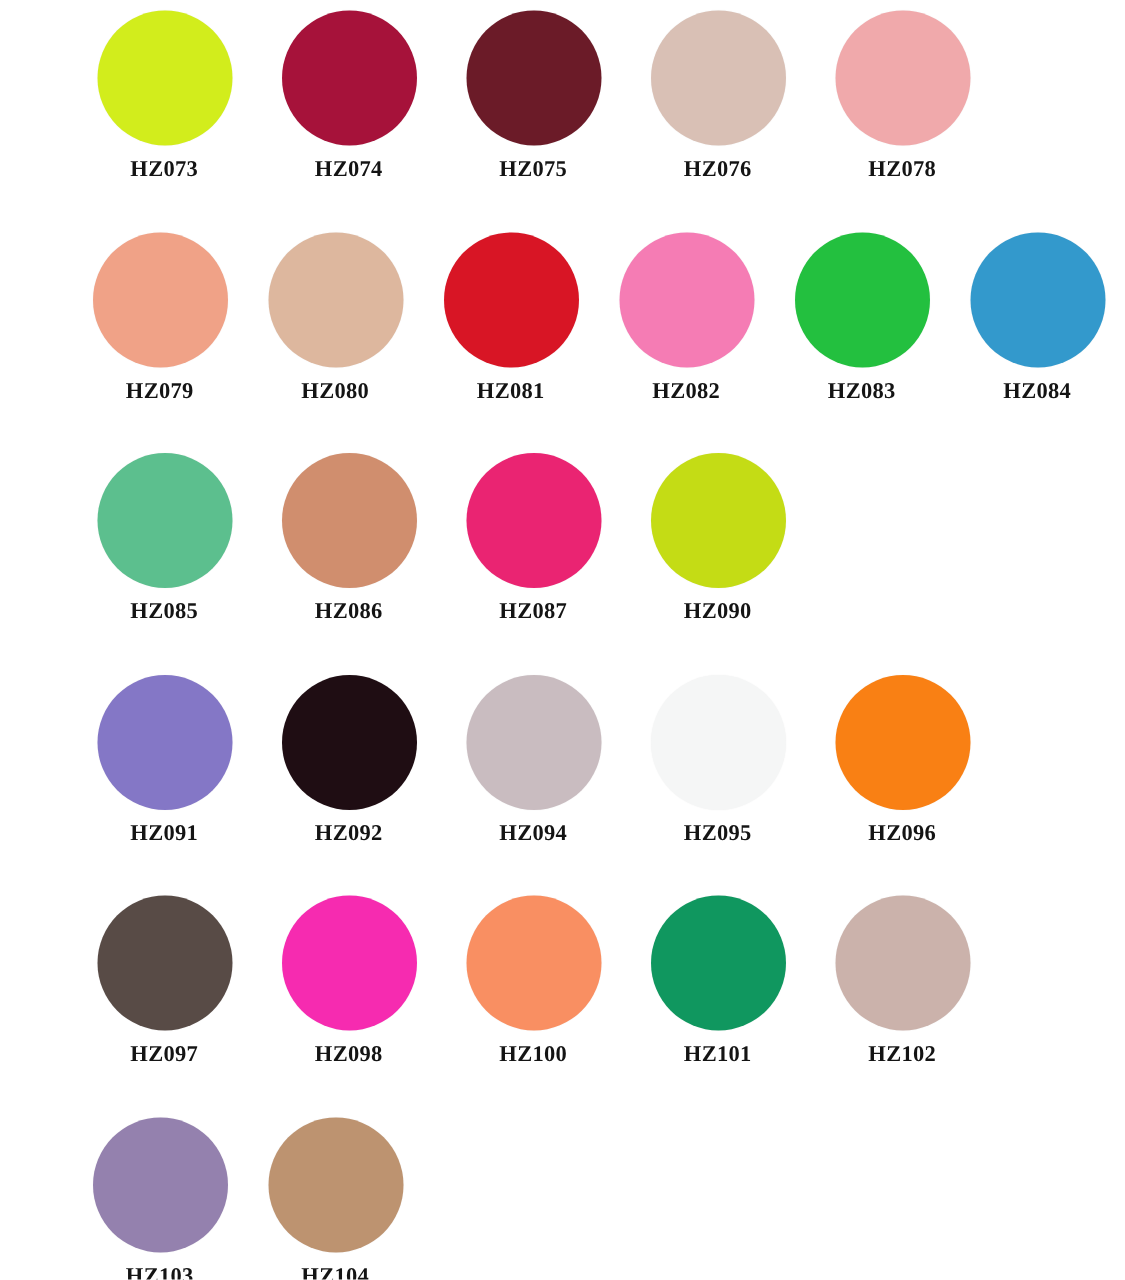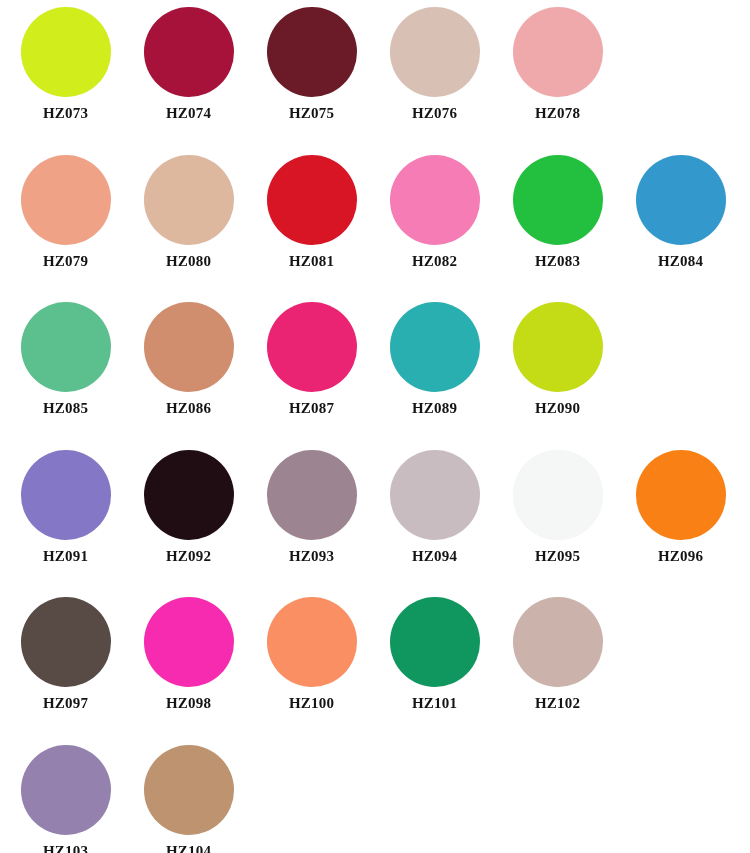--- a/index.html
+++ b/index.html
@@ -20,20 +20,21 @@
     width: 750px;
     height: 853px;
     background: #ffffff;
   }
 
   .swatch-row {
     display: flex;
     width: 750px;
     height: 147.5px;
     box-sizing: border-box;
+    padding-left: 44px;
   }
 
   .swatch-cell {
     width: 123px;
     display: flex;
     flex-direction: column;
     align-items: center;
     justify-content: flex-start;
     box-sizing: border-box;
   }
@@ -123,40 +124,32 @@
       </div>
       <div class="swatch-cell">
         <div class="swatch-disc" style="background: rgb(208, 142, 110);"></div>
         <div class="swatch-label">HZ086</div>
       </div>
       <div class="swatch-cell">
         <div class="swatch-disc" style="background: rgb(234, 36, 114);"></div>
         <div class="swatch-label">HZ087</div>
       </div>
       <div class="swatch-cell">
-        <div class="swatch-disc" style="background: rgb(42, 175, 176);"></div>
-        <div class="swatch-label">HZ089</div>
-      </div>
-      <div class="swatch-cell">
         <div class="swatch-disc" style="background: rgb(196, 220, 21);"></div>
         <div class="swatch-label">HZ090</div>
       </div>
     </div>
     <div class="swatch-row">
       <div class="swatch-cell">
         <div class="swatch-disc" style="background: rgb(132, 119, 198);"></div>
         <div class="swatch-label">HZ091</div>
       </div>
       <div class="swatch-cell">
         <div class="swatch-disc" style="background: rgb(31, 13, 19);"></div>
         <div class="swatch-label">HZ092</div>
-      </div>
-      <div class="swatch-cell">
-        <div class="swatch-disc" style="background: rgb(156, 133, 144);"></div>
-        <div class="swatch-label">HZ093</div>
       </div>
       <div class="swatch-cell">
         <div class="swatch-disc" style="background: rgb(201, 188, 192);"></div>
         <div class="swatch-label">HZ094</div>
       </div>
       <div class="swatch-cell">
         <div class="swatch-disc" style="background: rgb(245, 246, 246);"></div>
         <div class="swatch-label">HZ095</div>
       </div>
       <div class="swatch-cell">

